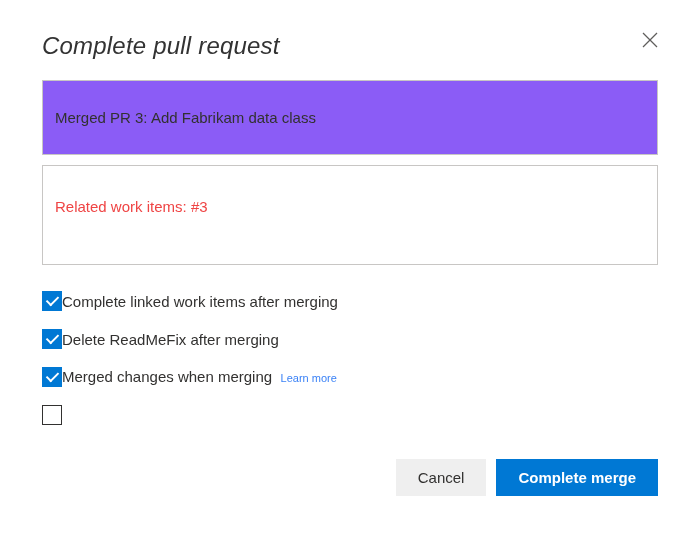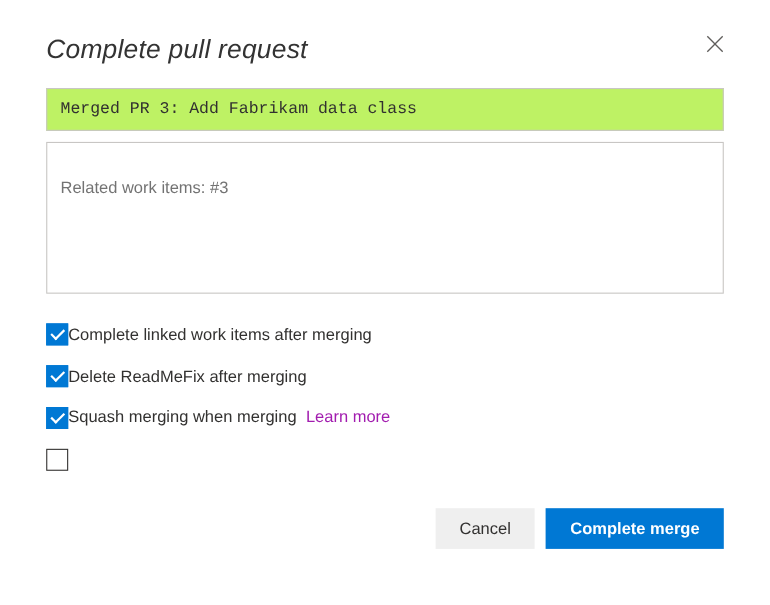--- a/index.html
+++ b/index.html
@@ -39,38 +39,38 @@
       margin-right: -4px;
       color: #605e5c;
     }
     .close-btn svg { display: block; }
     .body {
       padding: 0 32px;
     }
     .title-input {
       width: 100%;
       border: 1px solid #c8c6c4;
-      background: #bef264;
-      font-family: Liberation Mono, monospace;
+      background: #8b5cf6;
+      font-family: Liberation Sans, sans-serif;
       font-size: 15px;
-      padding: 10px 12px;
+      padding: 28px 12px;
       color: #323130;
       outline: none;
     }
     .desc-input {
       width: 100%;
       border: 1px solid #c8c6c4;
       background: #fff;
       font-family: inherit;
       font-size: 15px;
       padding: 30px 12px 12px 12px;
-      color: #737373;
+      color: #ef4444;
       outline: none;
       resize: none;
-      height: 138px;
+      height: 100px;
       margin-top: 10px;
       line-height: 1.4;
     }
     .options {
       margin-top: 22px;
     }
     .option-row {
       display: flex;
       align-items: center;
       margin-bottom: 18px;
@@ -98,22 +98,22 @@
       border: solid #fff;
       border-width: 0 2px 2px 0;
       transform: rotate(45deg) translate(-1px, -1px);
     }
     .option-label {
       font-size: 15px;
       color: #323130;
       cursor: pointer;
     }
     .learn-more {
-      font-size: 15px;
-      color: #a21caf;
+      font-size: 11px;
+      color: #3b82f6;
       text-decoration: none;
       cursor: pointer;
       margin-left: 4px;
     }
     .footer {
       display: flex;
       justify-content: flex-end;
       gap: 10px;
       padding: 16px 32px 12px 32px;
     }
@@ -161,21 +161,21 @@
       </div>
 
       <div class="option-row">
         <span class="checkbox checked"></span>
         <label class="option-label">Delete ReadMeFix after merging</label>
       </div>
 
       <div class="option-row">
         <span class="checkbox checked"></span>
         <span>
-          <label class="option-label">Squash merging when merging</label>
+          <label class="option-label">Merged changes when merging</label>
           <a class="learn-more">Learn more</a>
         </span>
       </div>
 
       <div class="option-row">
         <span class="checkbox"></span>
       </div>
 
     </div>
   </div>

